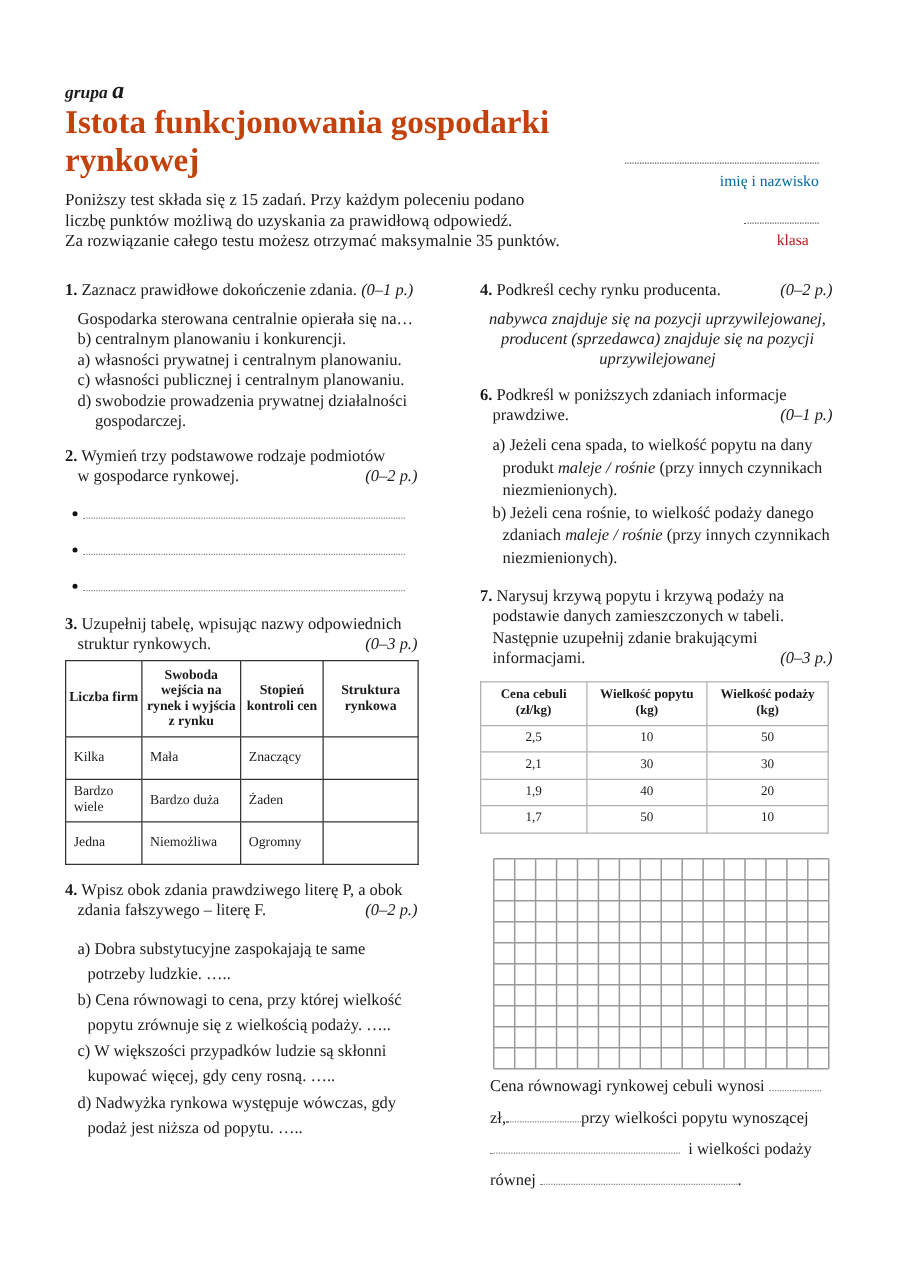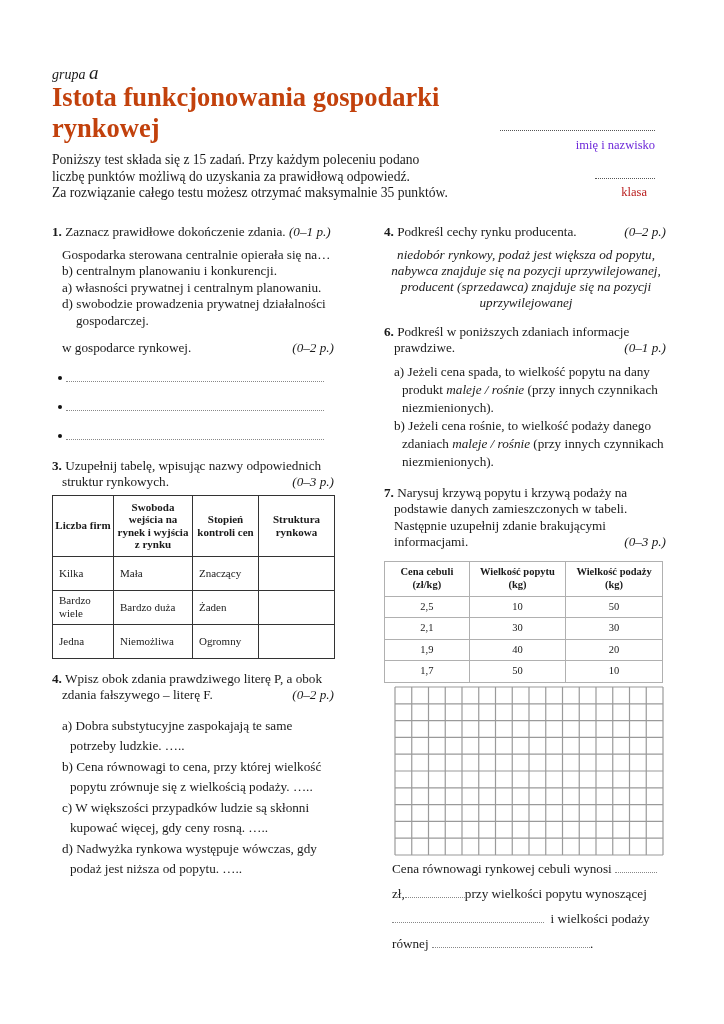--- a/index.html
+++ b/index.html
@@ -1,24 +1,24 @@
 <!DOCTYPE html>
 <html><head>
 <meta charset="utf-8">
 <style>
   html, body { margin: 0; padding: 0; background: #ffffff; }
   body { width: 724px; height: 1024px; position: relative; overflow: hidden;
          font-family: "Liberation Serif", serif; color: #1a1a1a; }
   .abs { position: absolute; }
-  .group { left: 52px; top: 62px; font-size: 14px; font-style: italic; font-weight: normal; }
+  .group { left: 52px; top: 62px; font-size: 14px; font-style: italic; font-weight: bold; }
   .group .letter { font-size: 19px; font-style: italic; }
   .title { left: 52px; top: 82px; font-size: 26.5px; font-weight: bold; color: #c2410c; line-height: 31px; width: 440px; }
   .intro { left: 52px; top: 152px; font-size: 13.6px; line-height: 16.5px; width: 420px; }
   .dots-name { left: 500px; top: 124px; width: 155px; border-bottom: 1.5px dotted #555; height: 6px; }
-  .name-label { left: 500px; top: 138px; width: 155px; text-align: right; font-size: 12.5px; color: #6d28d9; }
+  .name-label { left: 500px; top: 138px; width: 155px; text-align: right; font-size: 12.5px; color: #0369a1; }
   .dots-class { left: 595px; top: 172px; width: 60px; border-bottom: 1.5px dotted #555; height: 6px; }
   .class-label { left: 595px; top: 185px; width: 52px; text-align: right; font-size: 12.5px; color: #b91c1c; }
 
   .col-left { left: 52px; top: 224px; width: 284px; font-size: 13.2px; line-height: 16.5px; }
   .col-right { left: 384px; top: 224px; width: 284px; font-size: 13.2px; line-height: 16.5px; }
   .qhead { position: relative; }
   .qhead b { font-weight: bold; }
   .pts { font-style: italic; }
   .pts-r { float: right; font-style: italic; text-align: right; }
   .ind { padding-left: 10px; }
@@ -67,24 +67,29 @@
 
   <div>
     <div class="qhead">
       <b>1.</b>
       <span>Zaznacz prawidłowe dokończenie zdania.</span>
       <span class="pts">(0–1 p.)</span>
     </div>
     <div class="ind" style="margin-top:6px">Gospodarka sterowana centralnie opierała się na…</div>
     <div class="ind2">b)  centralnym planowaniu i konkurencji.</div>
     <div class="ind2">a)  własności prywatnej i centralnym planowaniu.</div>
+    <div class="ind2">c)  własności publicznej i centralnym planowaniu.</div>
     <div class="ind2">d)  swobodzie prowadzenia prywatnej działalności gospodarczej.</div>
   </div>
 
   <div style="margin-top:11px">
+    <div>
+      <b>2.</b>
+      <span>Wymień trzy podstawowe rodzaje podmiotów</span>
+    </div>
     <div class="ind" style="padding-right:2px">
       <span>w gospodarce rynkowej.</span>
       <span class="pts-r">(0–2 p.)</span>
     </div>
     <div class="bullet-line">
         <span class="dot"></span>
         <span class="line"></span>
       </div>
     <div class="bullet-line">
         <span class="dot"></span>
@@ -159,21 +164,20 @@
 
 <div class="abs col-right">
 
   <div>
     <div style="padding-right:2px">
       <b>4.</b>
       <span>Podkreśl cechy rynku producenta.</span>
       <span class="pts-r">(0–2 p.)</span>
     </div>
     <div class="q4r-body">
-      <div>niedobór rynkowy, podaż jest większa od popytu,</div>
       <div>nabywca znajduje się na pozycji uprzywilejowanej,</div>
       <div>producent (sprzedawca) znajduje się na pozycji</div>
       <div>uprzywilejowanej</div>
     </div>
   </div>
 
   <div style="margin-top:13px">
     <div>
       <b>6.</b>
       <span>Podkreśl w poniższych zdaniach informacje</span>

